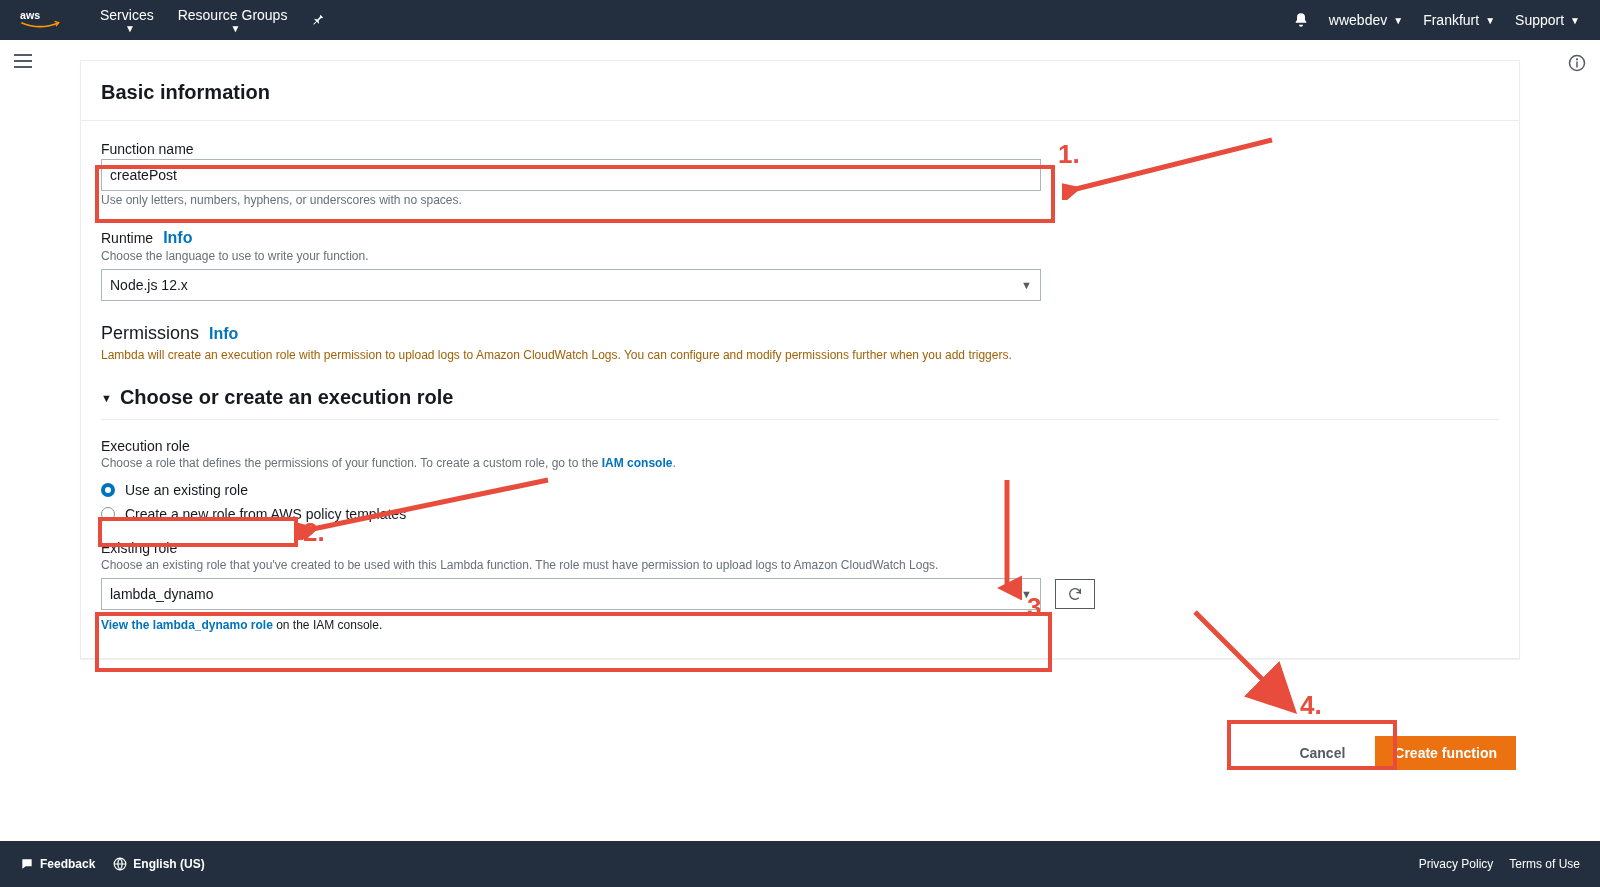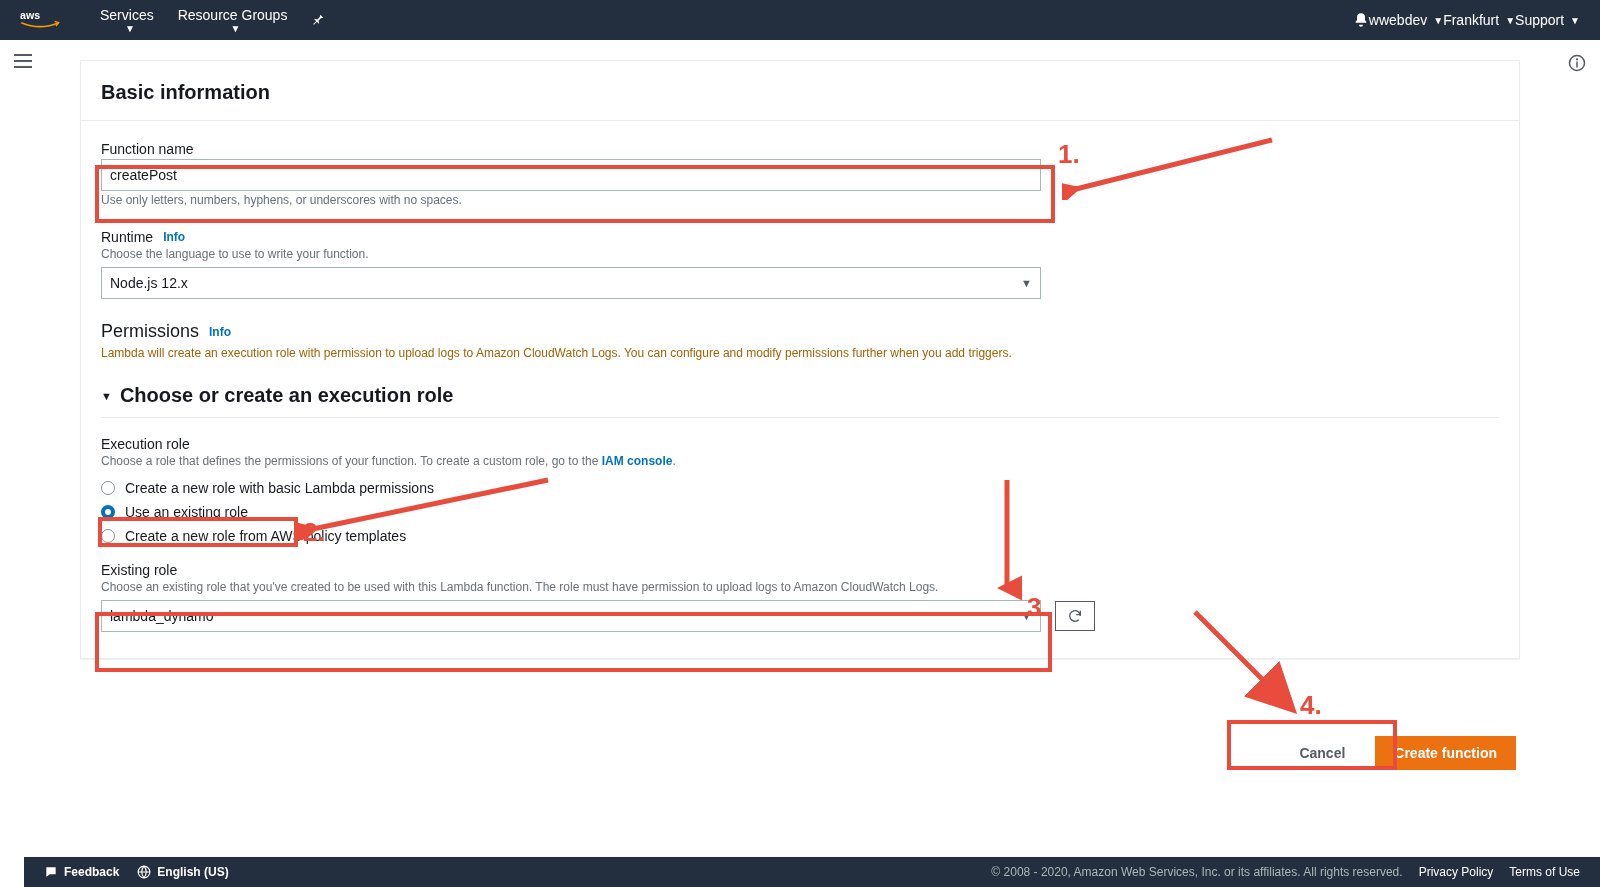--- a/index.html
+++ b/index.html
@@ -5,21 +5,21 @@
 * { margin: 0; padding: 0; box-sizing: border-box; }
 body { font-family: "Amazon Ember", "Helvetica Neue", Arial, sans-serif; font-size: 14px; color: #16191f; background: #fff; width: 1600px; height: 887px; overflow: hidden; position: relative; }
 
 
 .topbar { height: 40px; background: #232f3e; display: flex; align-items: center; padding: 0 20px; color: #fff; width: 100%; }
 .topbar .logo { display: flex; align-items: flex-start; margin-right: 40px; }
 .topbar .logo svg { display: block; }
 .topbar .nav-item { display: flex; align-items: center; margin-right: 24px; cursor: pointer; font-size: 14px; flex-direction: column; }
 .topbar .nav-item .caret { margin-left: 6px; font-size: 10px; }
 .topbar .spacer { flex: 1; }
-.topbar .right-item { display: flex; align-items: center; cursor: pointer; font-size: 14px; }
+.topbar .right-item { display: flex; align-items: center; margin-left: 20px; cursor: pointer; font-size: 14px; }
 .topbar .right-item .caret { margin-left: 6px; font-size: 10px; }
 .topbar .pin { font-size: 14px; }
 
 
 .leftbar-toggle { position: absolute; left: 14px; top: 54px; cursor: pointer; z-index: 10; }
 .leftbar-toggle svg { display: block; }
 
 
 .info-toggle { position: absolute; right: 14px; top: 54px; cursor: pointer; z-index: 10; }
 .info-toggle svg { display: block; }
@@ -32,21 +32,21 @@
 .form-body { padding: 20px; border-top: 1px solid #eaeded; }
 .field { margin-bottom: 22px; }
 .field-label { font-weight: 400; font-size: 14px; margin-bottom: 2px; display: flex; align-items: center; gap: 10px; }
 .field-hint { font-size: 12px; color: #687078; margin-top: 2px; }
 .field-help { font-size: 12px; color: #687078; margin-bottom: 6px; }
 
 .text-input { width: 940px; height: 32px; border: 1px solid #aab7b8; padding: 4px 8px; font-size: 14px; color: #16191f; background: #fff; }
 .select-input { width: 940px; height: 32px; border: 1px solid #aab7b8; padding: 4px 8px; font-size: 14px; color: #16191f; display: flex; align-items: center; justify-content: space-between; background: #fff; cursor: pointer; }
 .select-input .caret-down { font-size: 11px; color: #545b64; }
 
-.info-link { color: #0073bb; font-size: 12px; font-weight: 700; cursor: pointer; }
+.info-link { color: #0073bb; font-size: 16px; font-weight: 700; cursor: pointer; }
 
 h3.perm-title { font-size: 18px; font-weight: 400; display: flex; align-items: center; gap: 10px; margin-bottom: 4px; }
 .perm-desc { font-size: 12px; color: #a16207; margin-bottom: 24px; }
 
 .expand-row { display: flex; align-items: center; gap: 8px; padding-bottom: 10px; border-bottom: 1px solid #eaeded; margin-bottom: 18px; cursor: pointer; }
 .expand-row .tri { font-size: 11px; }
 .expand-row .lbl { font-weight: 700; font-size: 20px; }
 
 .radio-group { margin-top: 8px; }
 .radio-row { display: flex; align-items: center; gap: 10px; padding: 4px 0; cursor: pointer; }
@@ -66,21 +66,21 @@
 .hl { position: absolute; border: 4px solid #e74c3c; pointer-events: none; z-index: 50; }
 .hl-label { position: absolute; color: #e74c3c; font-size: 26px; font-weight: 700; z-index: 51; pointer-events: none; }
 .arrow { position: absolute; z-index: 51; pointer-events: none; }
 
 
 .footer-actions { position: absolute; left: 80px; right: 84px; top: 720px; display: flex; justify-content: flex-end; align-items: center; gap: 16px; padding: 16px 0; }
 .btn-cancel { background: none; border: none; font-weight: 700; font-size: 14px; color: #545b64; cursor: pointer; padding: 8px 14px; }
 .btn-primary { background: #ec7211; border: 1px solid #ec7211; color: #fff; font-weight: 700; font-size: 14px; padding: 8px 18px; cursor: pointer; }
 
 
-.bottombar { position: absolute; bottom: 0; left: 0; right: 0; height: 30px; background: #232f3e; color: #fff; display: flex; align-items: center; padding: 0 20px; font-size: 12px; margin-left: 24px; }
+.bottombar { position: absolute; bottom: 0; left: 0; right: 0; height: 46px; background: #232f3e; color: #fff; display: flex; align-items: center; padding: 0 20px; font-size: 12px; }
 .bottombar .left { display: flex; align-items: center; gap: 18px; }
 .bottombar .left .item { display: flex; align-items: center; gap: 6px; cursor: pointer; font-weight: 700; }
 .bottombar .spacer { flex: 1; }
 .bottombar .right { display: flex; align-items: center; gap: 16px; }
 .bottombar .right .copy { color: #aab7b8; }
 .bottombar .right .link { cursor: pointer; }
 
 .ico-bell { display: inline-flex; }
 </style>
 </head>
@@ -175,24 +175,20 @@
       <span class="lbl">Choose or create an execution role</span>
     </div>
 
     <div class="field" style="margin-bottom:14px;">
       <div class="field-label">Execution role</div>
       <div class="field-help">
         <span>Choose a role that defines the permissions of your function. To create a custom role, go to the </span><span class="iam-link">IAM console</span><span>.</span>
       </div>
       <div class="radio-group">
         <div class="radio-row">
-          <span class="radio"></span>
-          <span class="rlabel">Create a new role with basic Lambda permissions</span>
-        </div>
-        <div class="radio-row">
           <span class="radio checked"></span>
           <span class="rlabel">Use an existing role</span>
         </div>
         <div class="radio-row">
           <span class="radio"></span>
           <span class="rlabel">Create a new role from AWS policy templates</span>
         </div>
       </div>
     </div>
 
@@ -203,20 +199,23 @@
         <div class="select-input">
           <span>lambda_dynamo</span>
           <span class="caret-down">▼</span>
         </div>
         <div class="refresh-btn">
           <svg width="16" height="16" viewBox="0 0 24 24">
               <path fill="none" stroke="#545b64" stroke-width="2" d="M20 12a8 8 0 10-2.3 5.6M20 4v6h-6"></path>
             </svg>
         </div>
       </div>
+      <div style="margin-top:6px;">
+        <span class="view-role">View the lambda_dynamo role</span><span class="view-role-suffix"> on the IAM console.</span>
+      </div>
     </div>
 
   </div>
 </div>
 
 <div class="footer-actions">
   <button class="btn-cancel">Cancel</button>
   <button class="btn-primary">Create function</button>
 </div>
 
@@ -275,17 +274,16 @@
     <div class="item">
       <svg width="14" height="14" viewBox="0 0 24 24">
           <circle cx="12" cy="12" r="10" fill="none" stroke="#fff" stroke-width="2"></circle>
           <path d="M2 12h20M12 2a15 15 0 010 20M12 2a15 15 0 000 20" fill="none" stroke="#fff" stroke-width="2"></path>
         </svg>
       <span>English (US)</span>
     </div>
   </div>
   <div class="spacer"></div>
   <div class="right">
-    <span class="copy">© 2008 - 2020, Amazon Web Services, Inc. or its affiliates. All rights reserved.</span>
     <span class="link">Privacy Policy</span>
     <span class="link">Terms of Use</span>
   </div>
 </div>
 
 </body></html>

